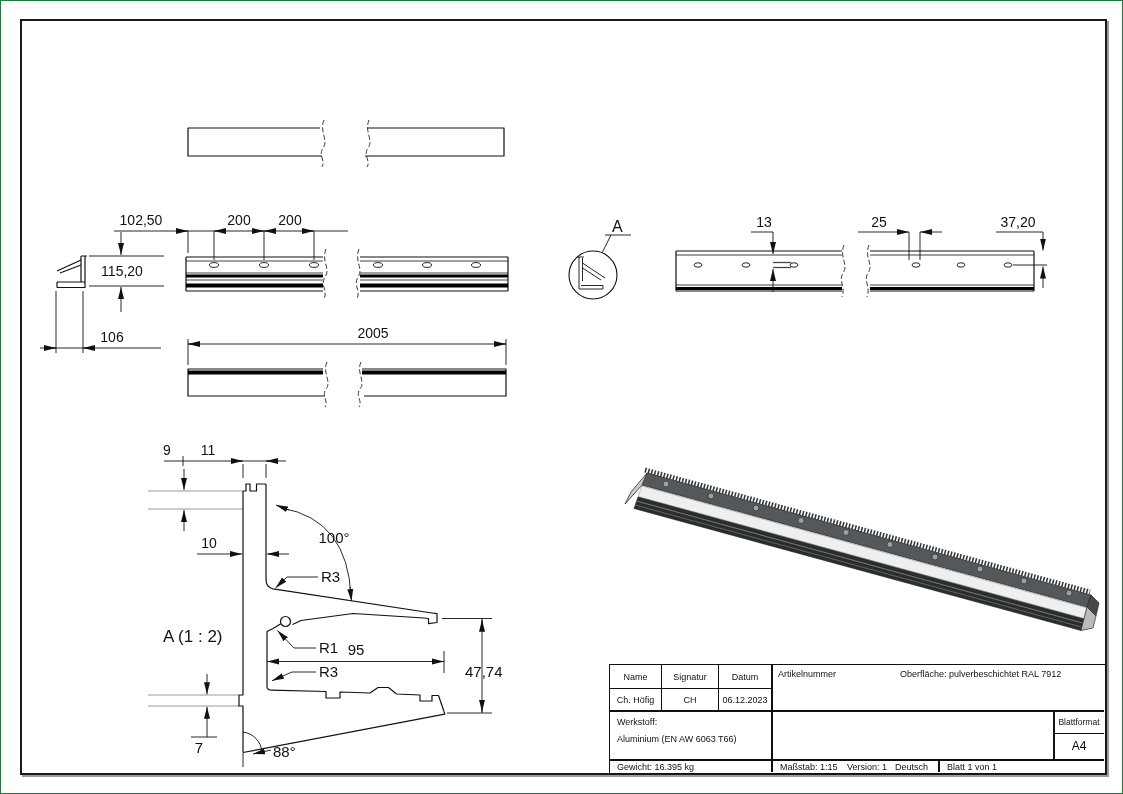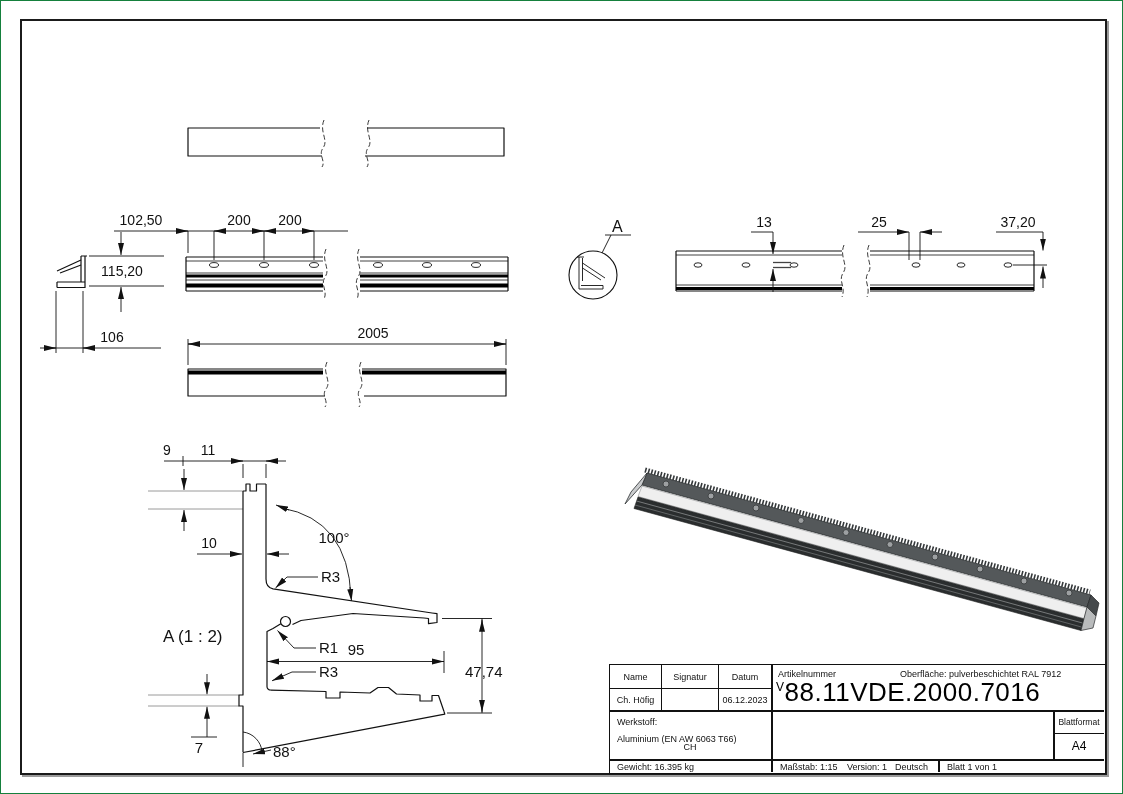--- a/index.html
+++ b/index.html
@@ -288,26 +288,25 @@
     <div class="tbl-line" style="left:0;top:45px;width:494px;height:1.5px;"></div>
     <div class="tbl-line" style="left:0;top:94px;width:494px;height:1.5px;"></div>
     <div class="tbl-line" style="left:443px;top:45px;width:1.5px;height:50px;"></div>
     <div class="tbl-line" style="left:443px;top:68px;width:51px;height:1px;"></div>
     <div class="tbl-line" style="left:328px;top:94px;width:1.5px;height:13px;"></div>
 
     <div class="tbl-c" style="left:0;top:0;width:51px;height:23px;">Name</div>
     <div class="tbl-c" style="left:52px;top:0;width:56px;height:23px;">Signatur</div>
     <div class="tbl-c" style="left:109px;top:0;width:52px;height:23px;">Datum</div>
     <div class="tbl-c" style="left:0;top:24px;width:51px;height:22px;">Ch. Höfig</div>
-    <div class="tbl-c" style="left:52px;top:24px;width:56px;height:22px;margin-top:47px;">CH</div>
+    <div class="tbl-c" style="left:52px;top:24px;width:56px;height:22px;">CH</div>
     <div class="tbl-c" style="left:109px;top:24px;width:52px;height:22px;text-align:center;">06.12.2023</div>
 
     <div class="tbl-txt" style="left:168px;top:4px;">Artikelnummer</div>
     <div class="tbl-txt" style="left:290px;top:4px;">Oberfläche:  pulverbeschichtet RAL 7912</div>
-    <div id="artnr"><sup>V</sup><span>88.11VDE.2000.7016</span></div>
 
     <div class="tbl-txt" style="left:7px;top:52px;">Werkstoff:</div>
     <div class="tbl-txt" style="left:7px;top:69px;">Aluminium (EN AW 6063 T66)</div>
 
     <div class="tbl-c" style="left:444px;top:46px;width:50px;height:22px;font-size:8.5px;">Blattformat</div>
     <div id="a4">A4</div>
 
     <div class="tbl-txt" style="left:7px;top:97px;">Gewicht: 16.395 kg</div>
     <div class="tbl-txt" style="left:170px;top:97px;">Maßstab: 1:15</div>
     <div class="tbl-txt" style="left:237px;top:97px;">Version: 1</div>

